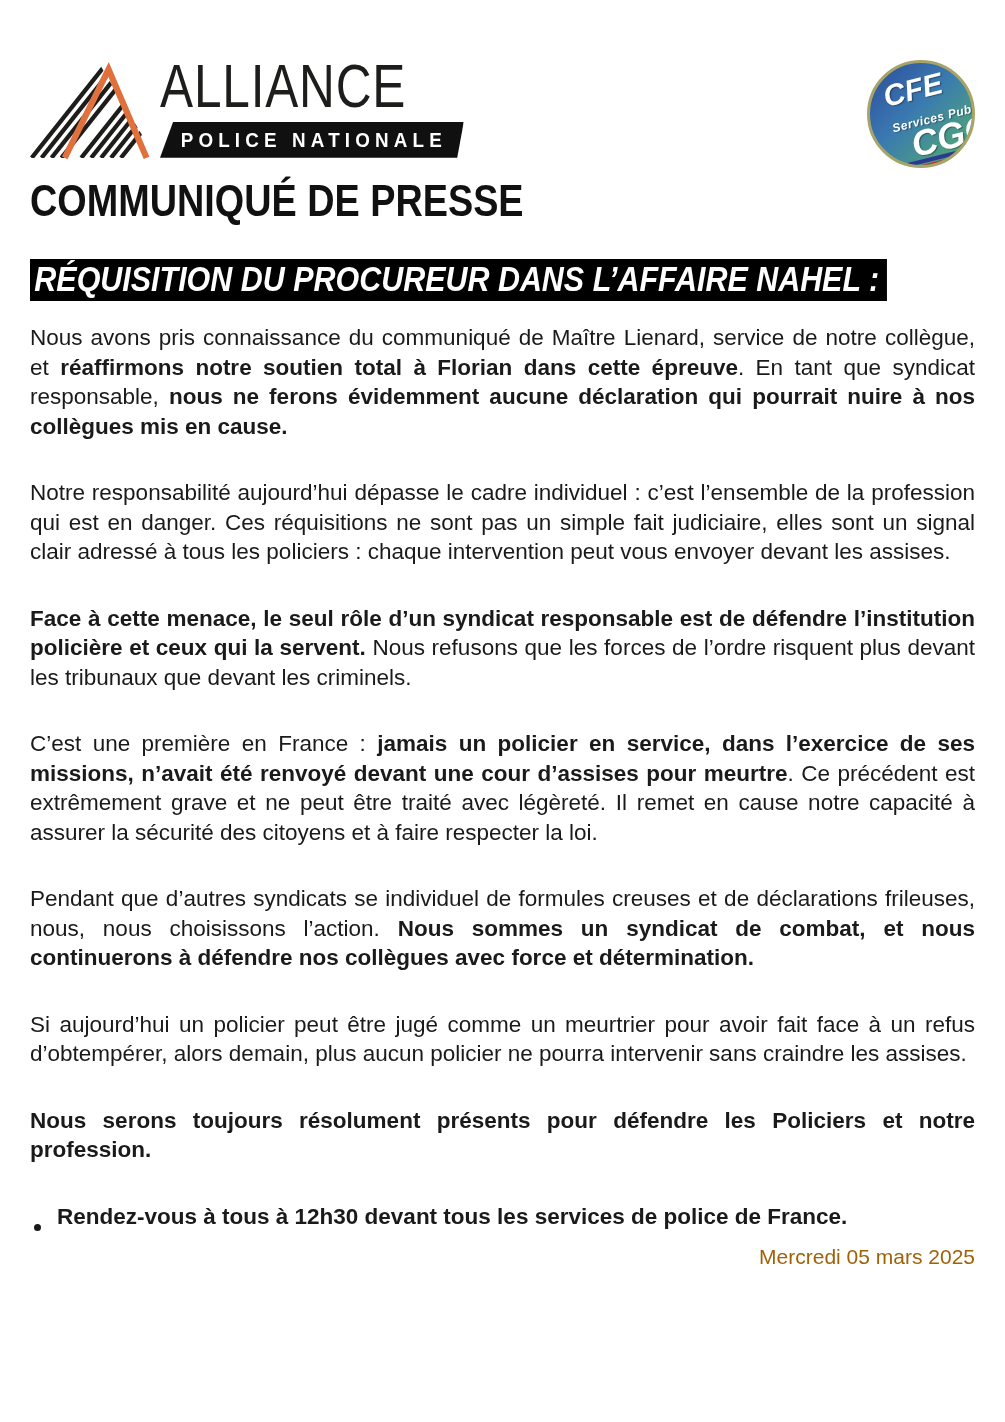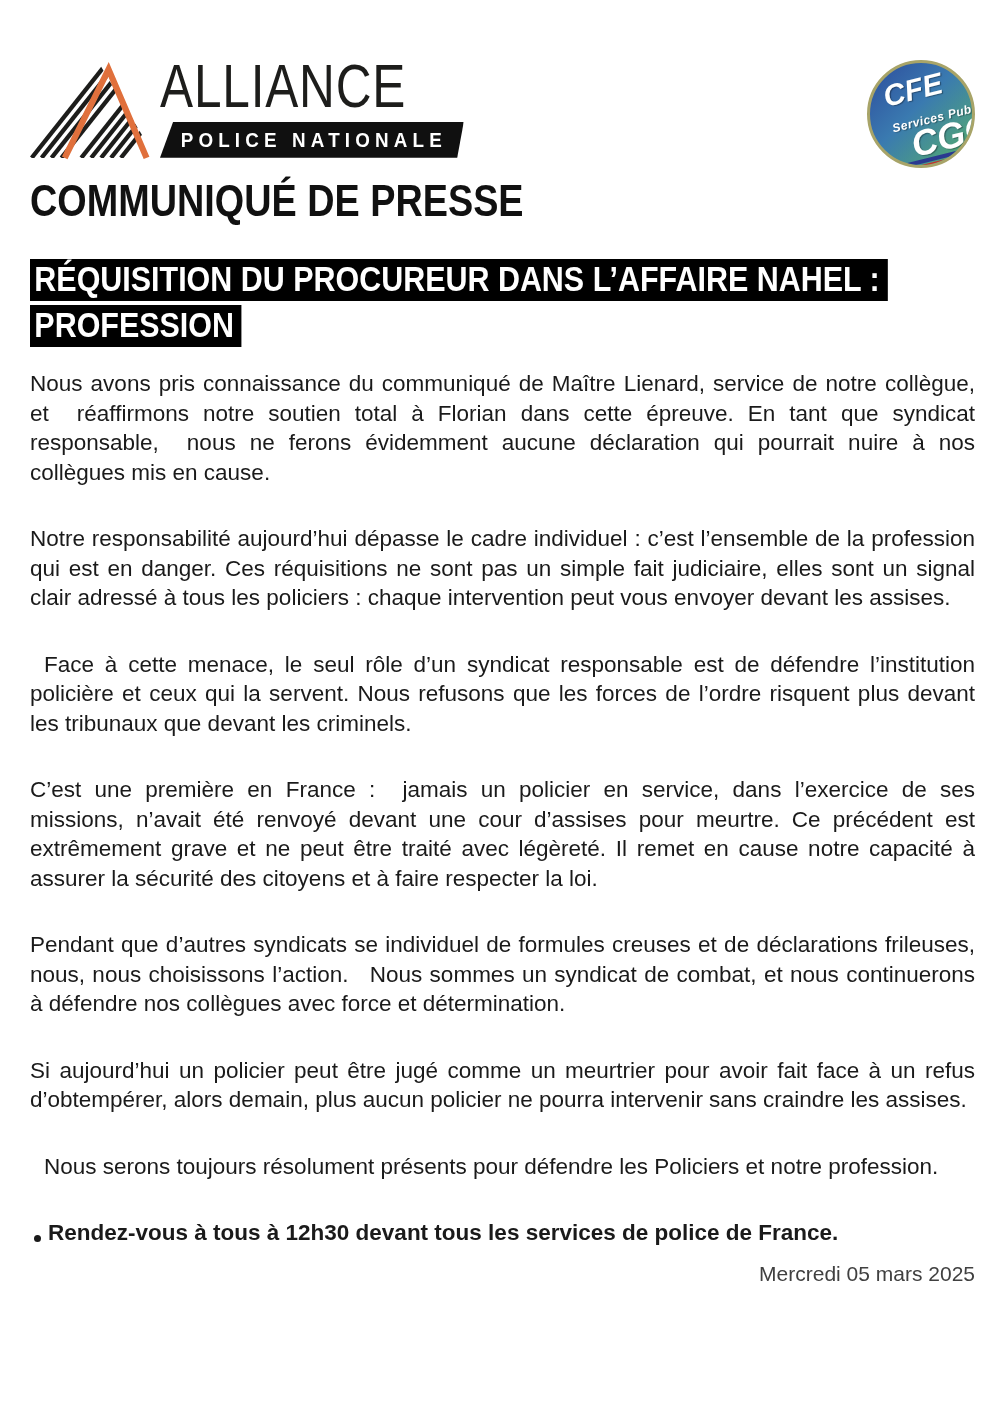--- a/index.html
+++ b/index.html
@@ -38,34 +38,34 @@
   .badge .cgc{top:52px;left:41px;font-size:36px;transform:rotate(-14deg);}
   .badge .stripe{position:absolute;height:4px;width:60px;transform:rotate(-14deg);border-radius:1px;}
   .badge .stripe.blue{top:93px;left:36px;background:#2b3990;}
   .badge .stripe.red{top:99px;left:34px;background:#cf2e27;}
   
   .doc-title{
     font-size:45px;font-weight:700;color:#111;margin-top:10px;line-height:1;
     transform:scaleX(.84);transform-origin:left top;white-space:nowrap;letter-spacing:0;
   }
   .headline{margin-top:36px;}
-  .hl-line{line-height:0;margin-bottom:4px;}
+  .hl-line{line-height:0;margin-bottom:4px;font-style:italic;}
   .hl-line span{
     display:inline-block;background:#000;color:#fff;font-weight:700;
     font-size:35px;line-height:38px;padding:1px 9px 3px 5px;
     transform:scaleX(.87);transform-origin:left top;white-space:nowrap;
   }
   
   .body-text{margin-top:22px;}
   .para{font-size:22.5px;line-height:29.5px;text-align:justify;margin:0 0 37px 0;color:#1a1a1a;}
-  .para .b{font-weight:400;margin-left:14px;}
-  .bullet-row{display:flex;align-items:center;gap:7px;margin:0 0 0 4px;}
+  .para .b{font-weight:700;}
+  .bullet-row{display:flex;align-items:flex-end;gap:16px;margin:0 0 0 4px;}
   .bullet-dot{width:7px;height:7px;border-radius:50%;background:#1a1a1a;flex-shrink:0;margin-top:12px;}
   .bullet-text{font-size:22.5px;line-height:29.5px;font-weight:700;color:#1a1a1a;}
-  .date-line{text-align:right;font-size:21px;color:#404040;margin-top:14px;}
+  .date-line{text-align:right;font-size:21px;color:#a16207;margin-top:14px;}
 </style>
 </head>
 <body>
 
 <div class="page">
 
   <div class="header">
     <div class="logo-block">
 
       <svg width="124" height="112" viewBox="0 0 150 115" aria-hidden="true">
@@ -101,21 +101,20 @@
       <span class="cgc">CGC</span>
       <div class="stripe blue"></div>
       <div class="stripe red"></div>
     </div>
   </div>
 
   <div class="doc-title">COMMUNIQUÉ DE PRESSE</div>
 
   <div class="headline">
     <div class="hl-line"><span>RÉQUISITION DU PROCUREUR DANS L’AFFAIRE NAHEL :</span></div>
-    <div class="hl-line"><span>PROFESSION</span></div>
   </div>
 
   <div class="body-text">
       <p class="para"><span>Nous avons pris connaissance du communiqué de Maître Lienard, service de notre collègue, et </span><span class="b">réaffirmons notre soutien total à Florian dans cette épreuve</span><span>. En tant que syndicat responsable, </span><span class="b">nous ne ferons évidemment aucune déclaration qui pourrait nuire à nos collègues mis en cause.</span></p>
       <p class="para"><span>Notre responsabilité aujourd’hui dépasse le cadre individuel : c’est l’ensemble de la profession qui est en danger. Ces réquisitions ne sont pas un simple fait judiciaire, elles sont un signal clair adressé à tous les policiers : chaque intervention peut vous envoyer devant les assises.</span></p>
       <p class="para"><span class="b">Face à cette menace, le seul rôle d’un syndicat responsable est de défendre l’institution policière et ceux qui la servent. </span><span>Nous refusons que les forces de l’ordre risquent plus devant les tribunaux que devant les criminels.</span></p>
       <p class="para"><span>C’est une première en France : </span><span class="b">jamais un policier en service, dans l’exercice de ses missions, n’avait été renvoyé devant une cour d’assises pour meurtre</span><span>. Ce précédent est extrêmement grave et ne peut être traité avec légèreté. Il remet en cause notre capacité à assurer la sécurité des citoyens et à faire respecter la loi.</span></p>
       <p class="para"><span>Pendant que d’autres syndicats se individuel de formules creuses et de déclarations frileuses, nous, nous choisissons l’action. </span><span class="b">Nous sommes un syndicat de combat, et nous continuerons à défendre nos collègues avec force et détermination.</span></p>
       <p class="para"><span>Si aujourd’hui un policier peut être jugé comme un meurtrier pour avoir fait face à un refus d’obtempérer, alors demain, plus aucun policier ne pourra intervenir sans craindre les assises.</span></p>
       <p class="para"><span class="b">Nous serons toujours résolument présents pour défendre les Policiers et notre profession.</span></p>

